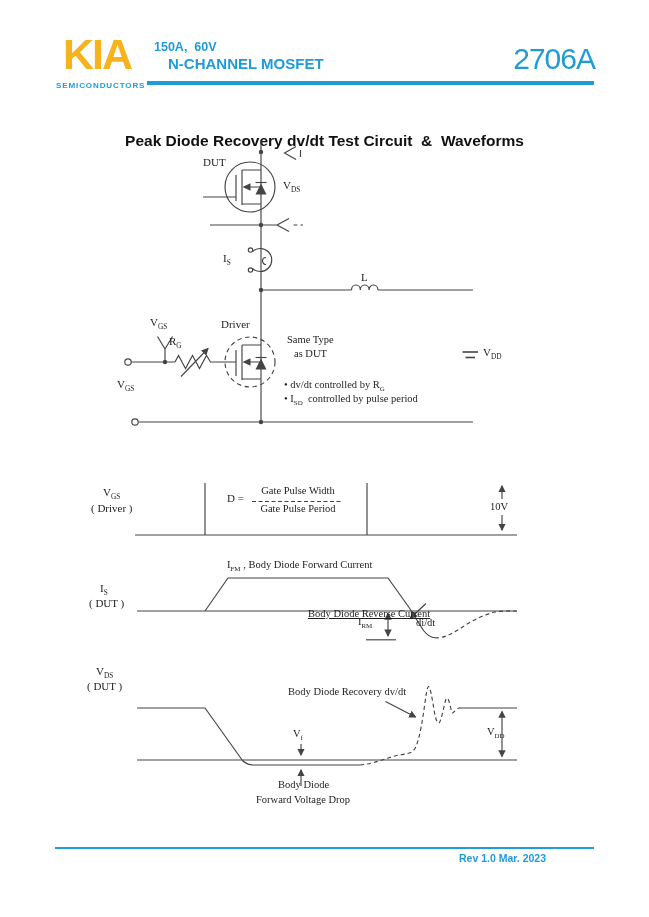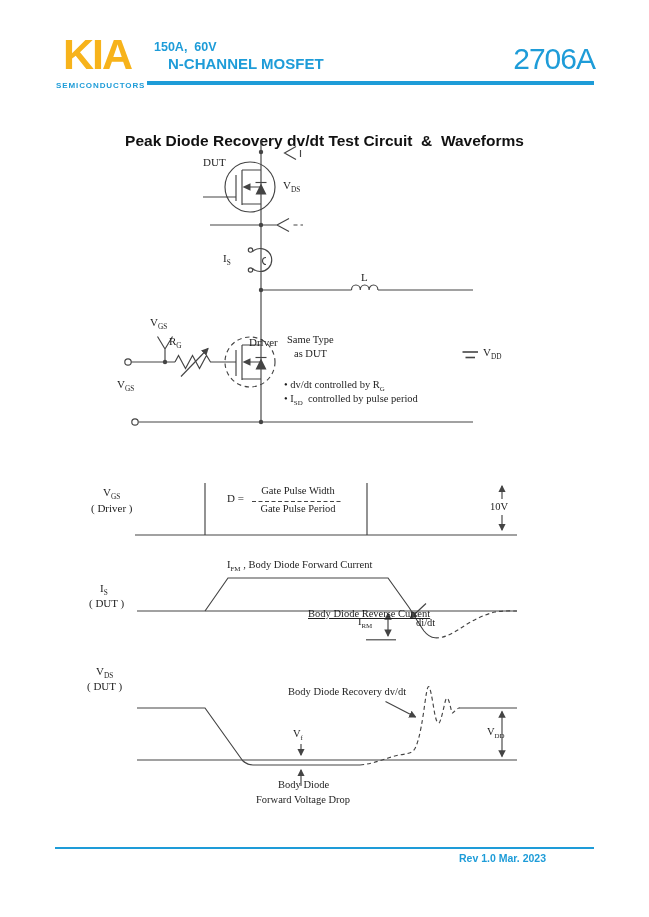--- a/index.html
+++ b/index.html
@@ -137,21 +137,21 @@
         <path d="M502 716 V711.5" marker-end="url(#ah)"></path>
         <path d="M502 752 V756.5" marker-end="url(#ah)"></path>
       </g>
     </g>
   </svg>
 
   <div class="abs ser ser11" style="left:203px;top:156px;">DUT</div>
   <div class="abs ser ser11" style="left:283px;top:179px;"><span>V</span><sub>DS</sub></div>
   <div class="abs ser ser11" style="left:223px;top:252px;"><span>I</span><sub>S</sub></div>
   <div class="abs ser ser11" style="left:361px;top:271px;">L</div>
-  <div class="abs ser ser11" style="left:221px;top:336px;margin-left:28px;">Driver</div>
+  <div class="abs ser ser11" style="left:221px;top:318px;">Driver</div>
   <div class="abs ser" style="left:287px;top:334px;">Same Type</div>
   <div class="abs ser" style="left:294px;top:348px;">as DUT</div>
   <div class="abs ser ser11" style="left:150px;top:316px;"><span>V</span><sub>GS</sub></div>
   <div class="abs ser ser11" style="left:169px;top:335px;"><span>R</span><sub>G</sub></div>
   <div class="abs ser ser11" style="left:117px;top:378px;"><span>V</span><sub>GS</sub></div>
   <div class="abs ser ser11" style="left:483px;top:346px;"><span>V</span><sub>DD</sub></div>
   <div class="abs ser" style="left:284px;top:379px;"><span>• dv/dt controlled by R</span><sub>G</sub></div>
   <div class="abs ser" style="left:284px;top:393px;"><span>• I</span><sub>SD</sub><span>  controlled by pulse period</span></div>
 
   <div class="abs ser ser11" style="left:103px;top:486px;"><span>V</span><sub>GS</sub></div>

